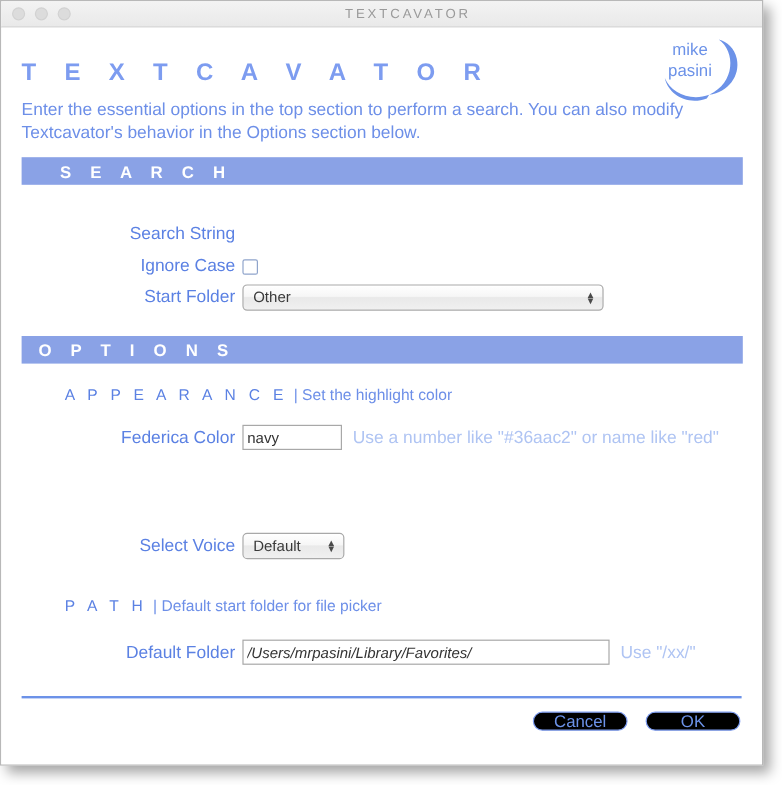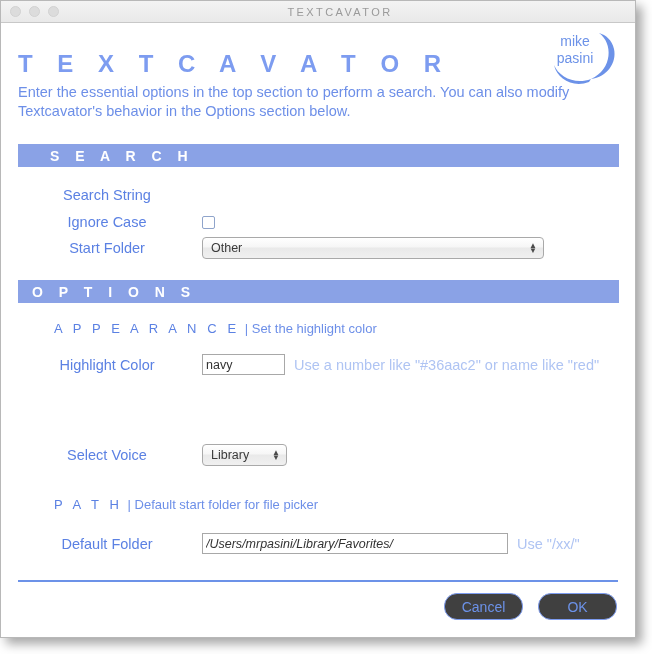--- a/index.html
+++ b/index.html
@@ -66,21 +66,21 @@
     position: relative;
     padding: 0;
     height: calc(100% - 22px);
     background: #ffffff;
   }
 
   .app-title {
     position: absolute;
     left: 17px;
     top: 27px;
-    font-size: 24px;
+    font-size: 20px;
     font-weight: bold;
     letter-spacing: 9px;
     color: #7d9cf0;
     white-space: nowrap;
   }
 
   .logo {
     position: absolute;
     right: 16px;
     top: 4px;
@@ -108,34 +108,34 @@
     background: #8aa2e6;
     color: #ffffff;
     font-size: 14px;
     font-weight: bold;
     letter-spacing: 6px;
     display: flex;
     align-items: center;
     padding-left: 14px;
     box-sizing: border-box;
   }
-  #search-bar  { top: 121px; padding-left: 32px; }
+  #search-bar  { top: 108px; padding-left: 32px; }
   #options-bar { top: 257px; }
 
   
   .row {
     position: absolute;
     display: flex;
     align-items: center;
     white-space: nowrap;
   }
   .row .lbl {
     font-size: 14.5px;
     color: #5b81e3;
-    text-align: center;
+    text-align: right;
     margin-right: 6px;
   }
 
   .text-input {
     font-family: "Liberation Sans", sans-serif;
     font-size: 12.5px;
     color: #333333;
     border: 1px solid #a8a8a8;
     background: #ffffff;
     padding: 2px 3px;
@@ -219,24 +219,24 @@
 
   .footer-buttons {
     position: absolute;
     right: 18px;
     top: 570px;
     display: flex;
     gap: 15px;
   }
   .btn {
     width: 79px;
-    height: 27px;
+    height: 16px;
     border: 1px solid #7d9cf0;
     border-radius: 13px;
-    background: #404040;
+    background: #000000;
     color: #6c92e8;
     font-size: 14px;
     font-family: "Liberation Sans", sans-serif;
     display: flex;
     align-items: center;
     justify-content: center;
     cursor: pointer;
     box-sizing: border-box;
   }
 </style>
@@ -275,46 +275,46 @@
       <span class="lbl" style="width:178px;">Search String</span>
     </div>
 
     <div class="row" style="left:17px; top:191px; width:601px;">
       <span class="lbl" style="width:178px;">Ignore Case</span>
       <span class="checkbox"></span>
     </div>
 
     <div class="row" style="left:17px; top:214px; width:601px;">
       <span class="lbl" style="width:178px;">Start Folder</span>
-      <div class="popup" style="width:342px;">
+      <div class="popup" style="width:301px;">
         <span>Other</span>
         <span class="arrows">
           <span>▲</span>
             <span>▼</span>
         </span>
       </div>
     </div>
 
     <div class="section-bar" id="options-bar">O P T I O N S</div>
 
     <div class="sub-head" style="left:53px; top:298px;">
       <span class="sh-name">A P P E A R A N C E</span><span class="sh-desc">| Set the highlight color</span>
     </div>
 
     <div class="row" style="left:17px; top:331px; width:601px;">
-      <span class="lbl" style="width:178px;">Highlight Color</span>
+      <span class="lbl" style="width:178px;">Federica Color</span>
       <input class="text-input" style="width: 83px;" type="text" value="navy">
       <span class="hint">Use a number like "#36aac2" or name like "red"</span>
     </div>
 
 
     <div class="row" style="left:17px; top:421px; width:601px;">
       <span class="lbl" style="width:178px;">Select Voice</span>
       <div class="popup" style="width:85px;">
-        <span>Library</span>
+        <span>Default</span>
         <span class="arrows">
           <span>▲</span>
             <span>▼</span>
         </span>
       </div>
     </div>
 
     <div class="sub-head" style="left:53px; top:474px;">
       <span class="sh-name">P A T H</span><span class="sh-desc">| Default start folder for file picker</span>
     </div>

